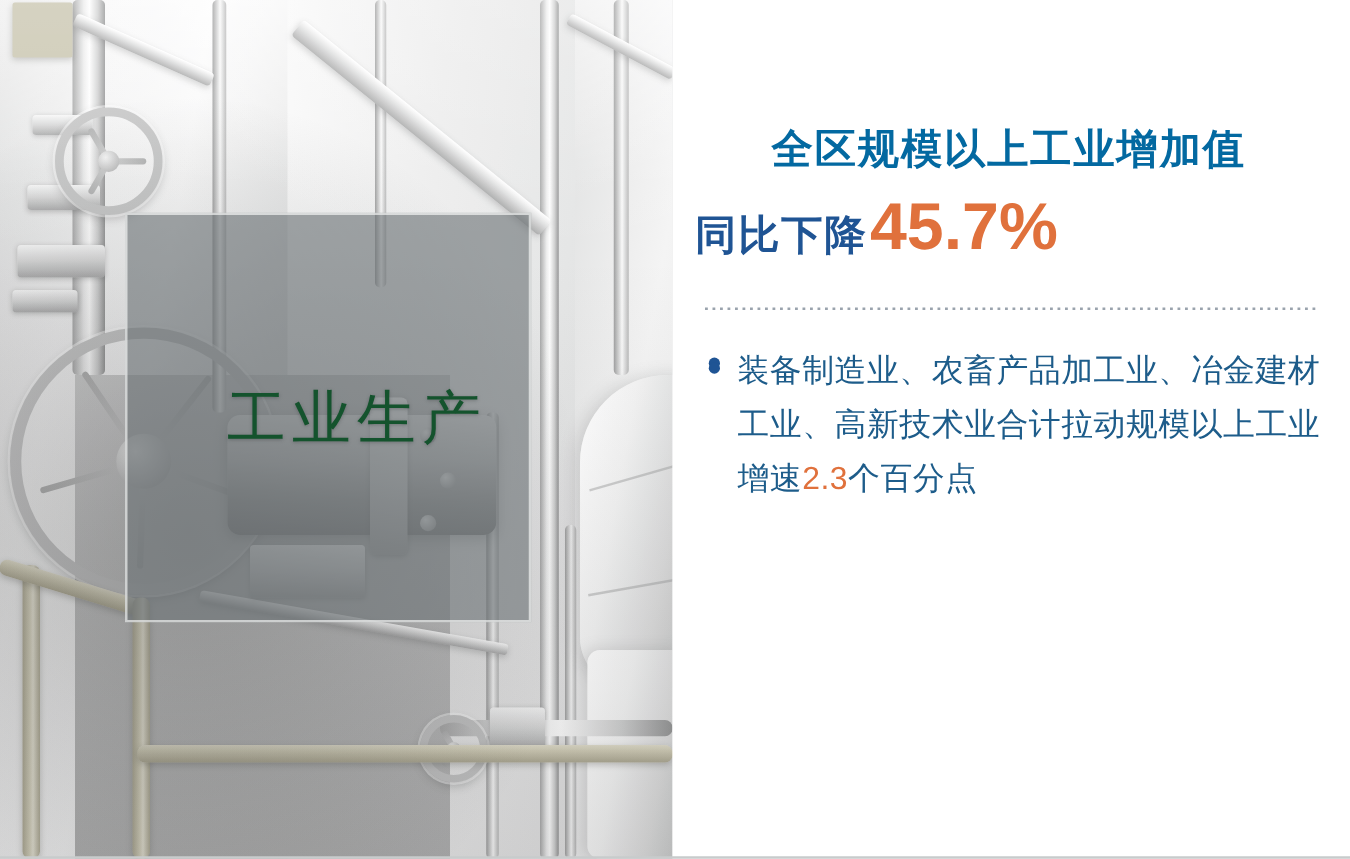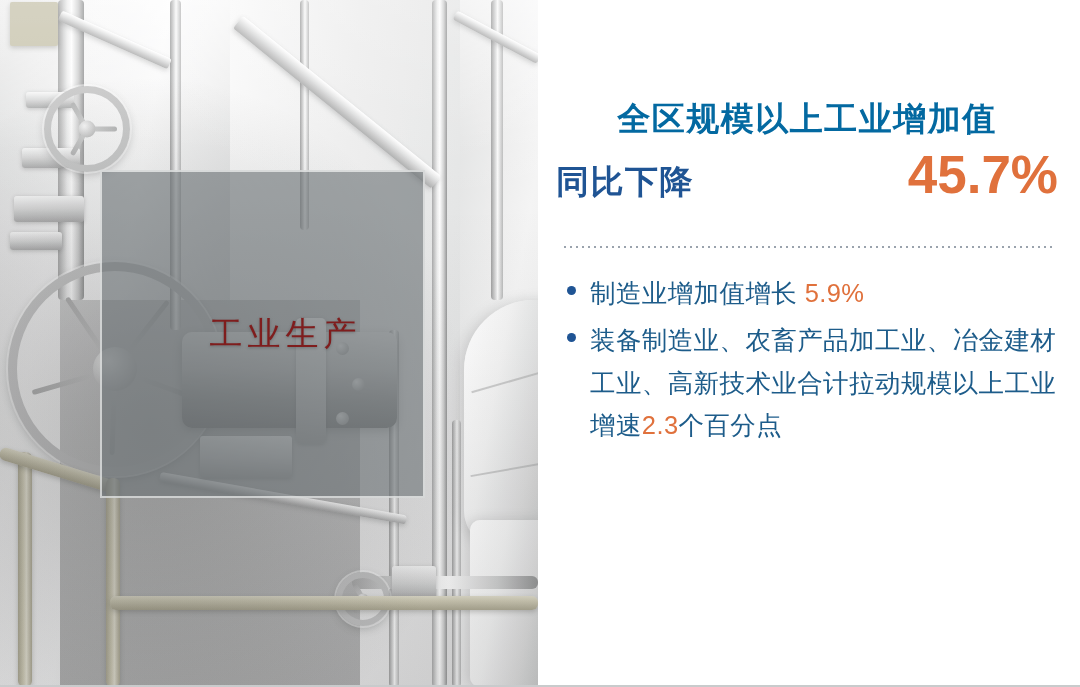--- a/index.html
+++ b/index.html
@@ -183,22 +183,22 @@
     background: rgba(108,114,118,0.62);
     border: 2px solid rgba(255,255,255,0.62);
     box-sizing: border-box;
     display: flex;
     flex-direction: column;
     align-items: center;
     justify-content: center;
     gap: 8px;
   }
   .caption-line {
-    color: #7f1d1d;
-    font-size: 33px;
+    color: #14532d;
+    font-size: 47px;
     line-height: 1.42;
     letter-spacing: 5px;
     font-weight: 400;
     text-shadow: 0 1px 3px rgba(40,45,50,0.35);
     white-space: nowrap;
     margin-left: 46px;
   }
 
   
   .content-panel {
@@ -218,26 +218,26 @@
   }
   .headline-l1 {
     color: #0369a1;
     font-size: 33px;
     line-height: 1.30;
     letter-spacing: 1.5px;
     font-weight: 700;
     white-space: nowrap;
   }
   .headline-l2 {
-    margin-top: 6px;
+    margin-top: 13px;
     line-height: 1.05;
     white-space: nowrap;
     display: flex;
     align-items: baseline;
-    justify-content: space-between;
+    justify-content: flex-start;
   }
   .headline-l2 .lbl {
     color: #1f5494;
     font-size: 33px;
     letter-spacing: 1.5px;
     font-weight: 700;
   }
   .headline-l2 .big {
     color: #e0713c;
     font-size: 53px;
@@ -385,21 +385,20 @@
         <span class="big">45.7%</span>
       </div>
     </div>
 
     <div class="divider"></div>
 
     <div class="bullets">
 
       <div class="bullet">
         <span class="dot"></span>
-        <span class="txt"><span>制造业增加值增长 </span><span class="num">5.9%</span><span></span></span>
       </div>
 
 
       <div class="bullet">
         <span class="dot"></span>
         <span class="txt"><span>装备制造业、农畜产品加工业、冶金建材工业、高新技术业合计拉动规模以上工业增速</span><span class="num">2.3</span><span>个百分点</span></span>
       </div>
 
     </div>
   </div>

